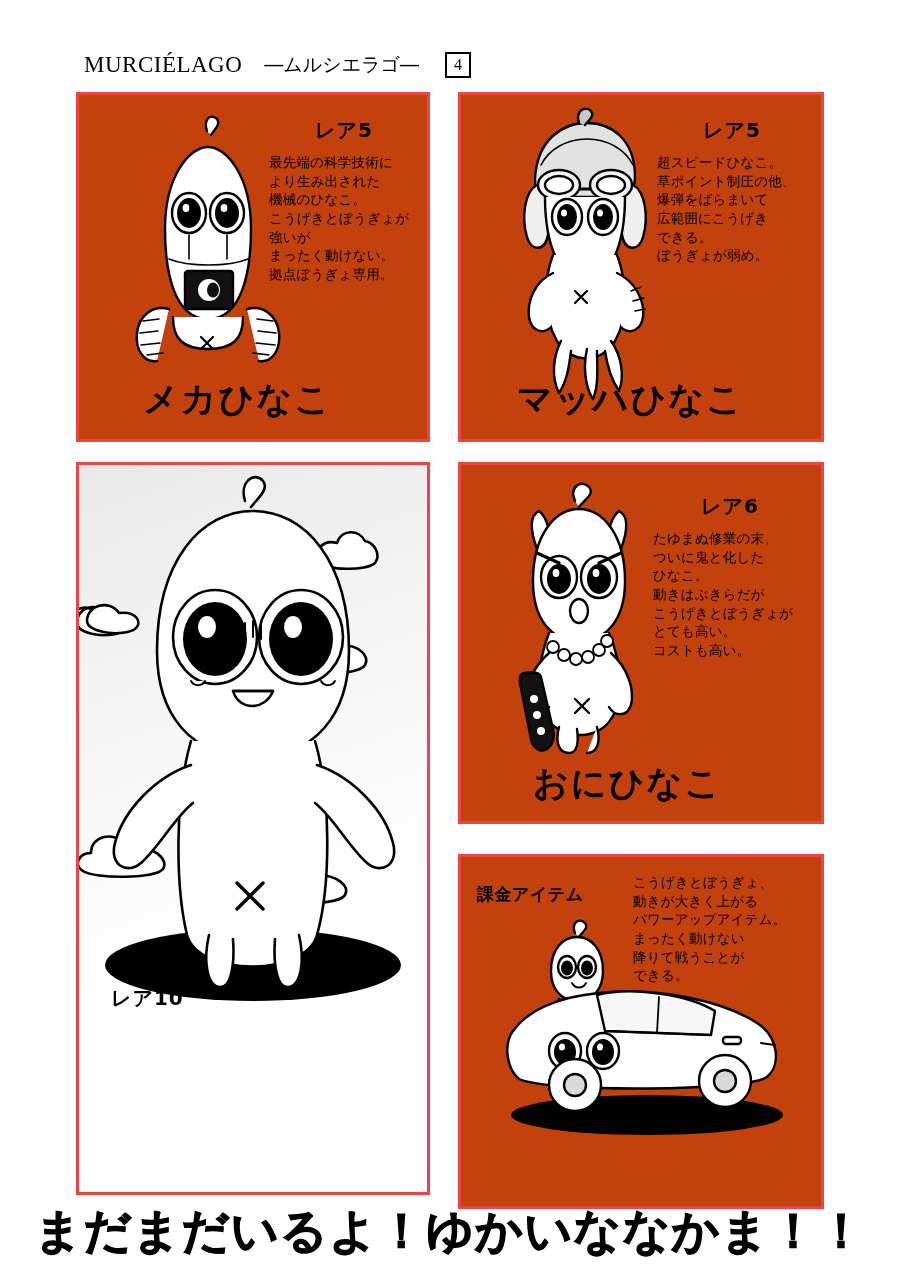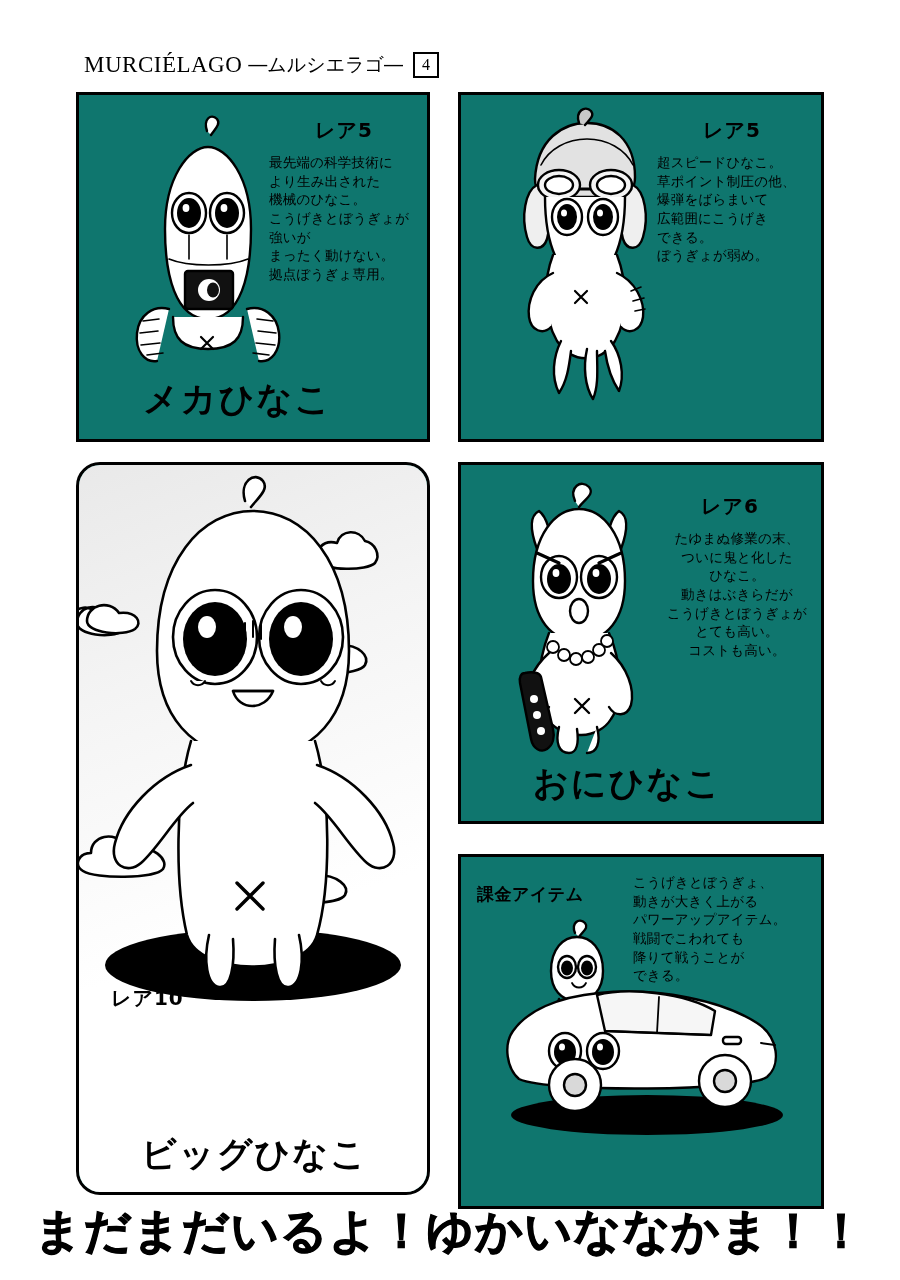--- a/index.html
+++ b/index.html
@@ -16,21 +16,21 @@
     overflow: hidden;
   }
 
   
   .page-header {
     position: absolute;
     top: 52px;
     left: 84px;
     display: flex;
     align-items: center;
-    gap: 6px;
+    gap: 22px;
   }
   .header-title {
     font-family: "Liberation Serif", serif;
     font-size: 23px;
     letter-spacing: 0.5px;
     white-space: nowrap;
   }
   .header-sub {
     font-family: "DejaVu Sans", sans-serif;
     font-size: 19px;
@@ -44,22 +44,22 @@
     align-items: center;
     justify-content: center;
     font-family: "Liberation Serif", serif;
     font-size: 16px;
     margin-left: 4px;
   }
 
   
   .panel {
     position: absolute;
-    border: 3px solid #000000;
-    background: #0f766e;
+    border: 3px solid #ef4444;
+    background: #c2410c;
     box-sizing: border-box;
     overflow: hidden;
   }
 
   .rarity {
     position: absolute;
     font-family: "DejaVu Sans", sans-serif;
     font-weight: bold;
     font-size: 20px;
     letter-spacing: 1px;
@@ -86,21 +86,21 @@
     font-family: "DejaVu Sans", sans-serif;
     font-weight: bold;
     font-size: 17px;
     letter-spacing: 0.5px;
     white-space: nowrap;
   }
 
   
   #panel-mecha   { left: 76px;  top: 92px;  width: 354px; height: 350px; }
   #panel-mach    { left: 458px; top: 92px;  width: 366px; height: 350px; }
-  #panel-big     { left: 76px;  top: 462px; width: 354px; height: 733px; border-radius: 24px; }
+  #panel-big     { left: 76px;  top: 462px; width: 354px; height: 733px; }
   #panel-oni     { left: 458px; top: 462px; width: 366px; height: 362px; }
   #panel-car     { left: 458px; top: 840px; width: 366px; height: 355px; margin-top: 14px; }
 
   
   .art {
     position: absolute;
     pointer-events: none;
   }
   .cloudbg {
     position: absolute;
@@ -209,20 +209,21 @@
     </g>
   </svg>
 
   <div class="rarity" style="left:242px; top:22px;">レア5</div>
   <div class="desc" style="left:196px; top:58px; width:164px;">超スピードひなこ。
 草ポイント制圧の他、
 爆弾をばらまいて
 広範囲にこうげき
 できる。
 ぼうぎょが弱め。</div>
+  <div class="cardname" style="left:56px; bottom:16px;">マッハひなこ</div>
 </div>
 
 <div class="panel" id="panel-big">
   <div class="cloudbg"></div>
 
   <svg class="art" style="left:0px; top:0px; width:348px; height:560px;" viewBox="0 0 348 560">
     <g fill="#fff" stroke="#000" stroke-width="2.6" stroke-linecap="round" stroke-linejoin="round">
 
       <path d="M286 76 c-6 -12 -24 -12 -28 2 c-14 -4 -24 8 -18 18 c6 10 48 10 56 2 c6 -8 0 -20 -10 -22 Z"></path>
       <path d="M20 152 c-6 -14 -26 -12 -30 4 M28 150 c-10 -14 -30 -8 -30 8 c0 12 34 16 46 8 c8 -6 2 -18 -16 -16 Z"></path>
@@ -259,21 +260,20 @@
       <path d="M238 300 C274 312 306 346 314 378 C320 400 302 410 288 398 C270 382 254 352 236 338"></path>
 
       <path d="M130 470 C124 496 128 520 140 522 C152 524 156 500 154 474"></path>
       <path d="M220 470 C226 496 222 520 210 522 C198 524 194 500 196 474"></path>
 
       <path d="M158 418 l26 26 M184 418 l-26 26" stroke-width="3.4"></path>
     </g>
   </svg>
 
   <div class="rarity" style="left:32px; top:520px;">レア10</div>
-  <div class="cardname" style="left:62px; bottom:14px;">ビッグひなこ</div>
 </div>
 
 <div class="panel" id="panel-oni">
 
   <svg class="art" style="left:18px; top:12px; width:200px; height:300px;" viewBox="0 0 200 300">
     <g fill="#fff" stroke="#000" stroke-width="2.4" stroke-linecap="round" stroke-linejoin="round">
 
       <path d="M96 24 C90 10 102 2 110 10 C116 17 106 22 100 30"></path>
 
       <path d="M58 72 C50 50 52 38 60 34 C68 40 72 56 72 72 Z"></path>
@@ -313,37 +313,37 @@
       <circle cx="62" cy="254" r="4" fill="#fff" stroke="none"></circle>
 
       <path d="M80 250 C76 266 80 276 90 276 C98 276 100 266 98 252"></path>
       <path d="M118 250 C122 266 118 276 108 276"></path>
 
       <path d="M96 222 l14 14 M110 222 l-14 14" stroke-width="2.4"></path>
     </g>
   </svg>
 
   <div class="rarity" style="left:240px; top:28px;text-align:right;">レア6</div>
-  <div class="desc" style="left:192px; top:64px; width:168px;text-align:center;">たゆまぬ修業の末、
+  <div class="desc" style="left:192px; top:64px; width:168px;">たゆまぬ修業の末、
 ついに鬼と化した
 ひなこ。
 動きはぶきらだが
 こうげきとぼうぎょが
 とても高い。
 コストも高い。</div>
   <div class="cardname" style="left:72px; bottom:14px;">おにひなこ</div>
 </div>
 
 <div class="panel" id="panel-car">
 
   <div class="label-tag" style="left:16px; top:26px;">課金アイテム</div>
   <div class="desc" style="left:172px; top:16px; width:188px;">こうげきとぼうぎょ、
 動きが大きく上がる
 パワーアップアイテム。
-戦闘でこわれても
+まったく動けない
 降りて戦うことが
 できる。</div>
 
   <svg class="art" style="left:18px; top:62px; width:330px; height:230px;" viewBox="0 0 330 230">
     <g fill="#fff" stroke="#000" stroke-width="2.4" stroke-linecap="round" stroke-linejoin="round">
 
       <ellipse cx="168" cy="196" rx="136" ry="20" fill="#000" stroke="none"></ellipse>
 
       <path d="M96 14 C92 4 100 -2 106 4 C110 9 104 12 100 18"></path>
       <path d="M72 52 C72 30 84 18 98 18 C112 18 124 30 124 52 C124 70 114 82 98 82 C82 82 72 70 72 52 Z"></path>

